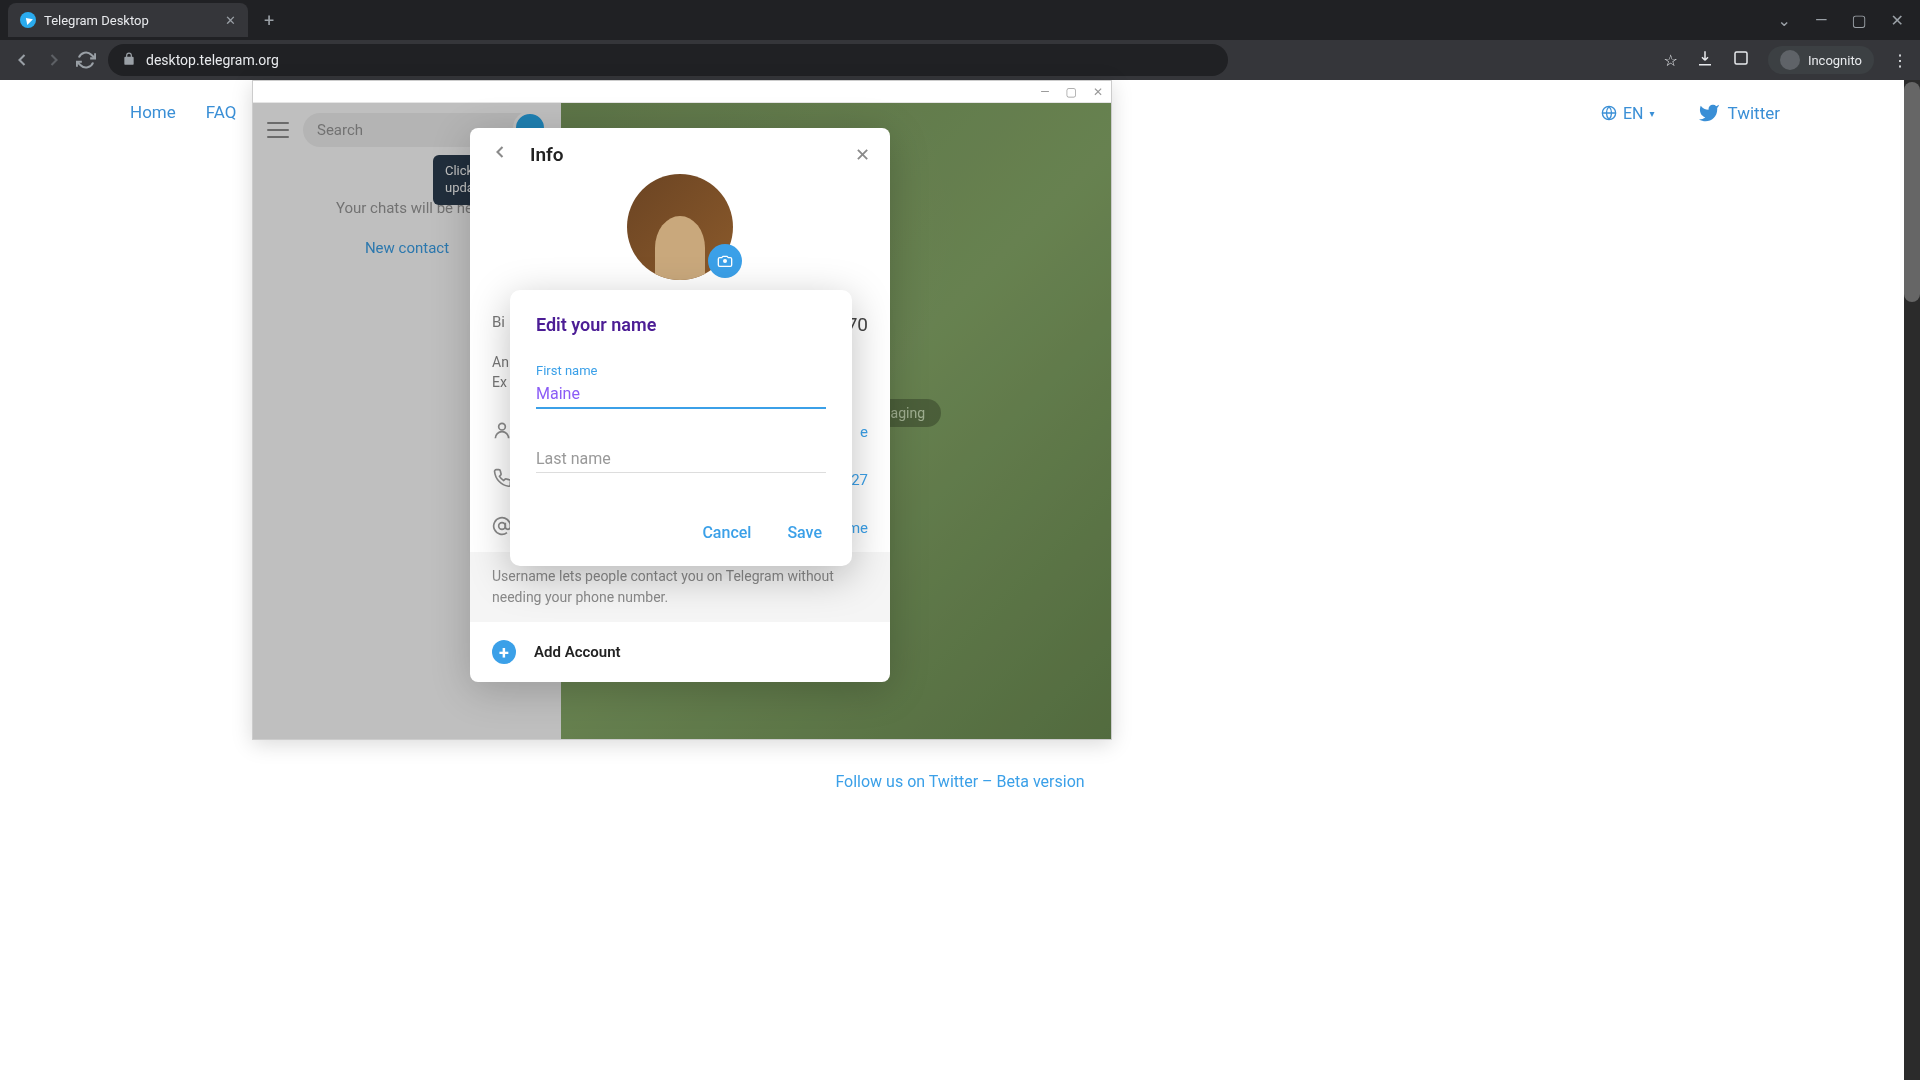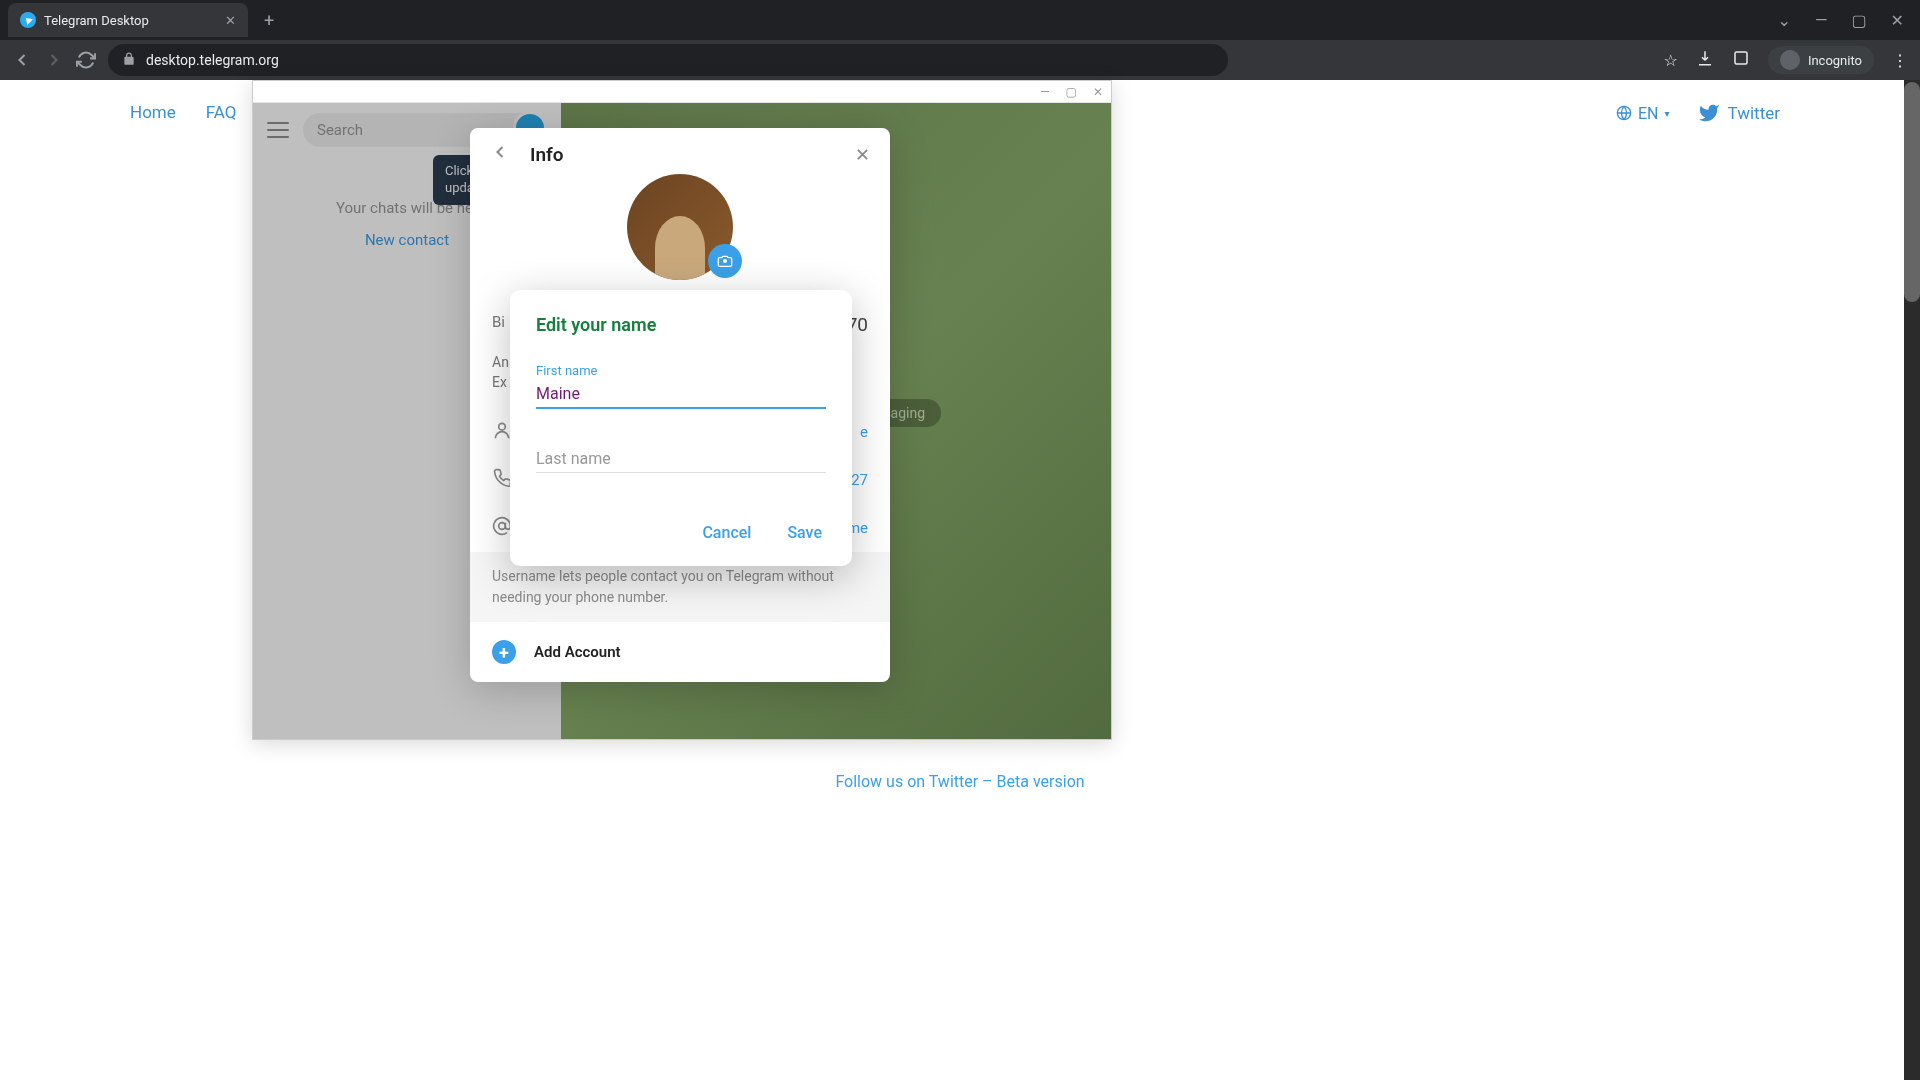--- a/index.html
+++ b/index.html
@@ -22,38 +22,38 @@
 .url-field { flex: 0 0 auto; width: 1120px; background: #202124; border-radius: 20px; height: 32px; display: flex; align-items: center; padding: 0 14px; gap: 10px; color: #e8eaed; font-size: 14px; }
 .lock { color: #9aa0a6; }
 .addr-right { margin-left: auto; display: flex; align-items: center; gap: 18px; color: #e8eaed; }
 .incognito-badge { display: flex; align-items: center; gap: 8px; background: #3c4043; padding: 4px 12px; border-radius: 16px; font-size: 13px; }
 .incognito-icon { width: 20px; height: 20px; background: #5f6368; border-radius: 50%; }
 
 
 .page { background: #fff; height: 1000px; position: relative; }
 .site-left { position: absolute; left: 130px; top: 22px; display: flex; gap: 30px; }
 .site-link { color: #3a8fd6; font-size: 17px; cursor: pointer; }
-.site-right { position: absolute; right: 140px; top: 22px; display: flex; gap: 28px; align-items: center; }
+.site-right { position: absolute; right: 140px; top: 22px; display: flex; gap: 43px; align-items: center; }
 .lang-btn { display: flex; align-items: center; gap: 6px; color: #3a8fd6; font-size: 16px; cursor: pointer; }
 .twitter-btn { display: flex; align-items: center; gap: 8px; color: #3a8fd6; font-size: 17px; cursor: pointer; }
 
 
 .tg-frame { position: absolute; left: 252px; top: 0; width: 860px; background: #e8e8e8; border: 1px solid #ccc; box-shadow: 0 4px 20px rgba(0,0,0,.15); }
 .tg-titlebar { height: 22px; background: #fff; border-bottom: 1px solid #e5e5e5; display: flex; justify-content: flex-end; align-items: center; padding-right: 8px; gap: 16px; color: #999; font-size: 12px; }
 .tg-titlebar span { cursor: pointer; }
 .tg-body { height: 636px; display: flex; position: relative; }
 .tg-sidebar { width: 308px; background: #fff; position: relative; }
 .sb-top { display: flex; align-items: center; padding: 10px 14px; gap: 14px; }
 .hamburger { width: 22px; height: 16px; display: flex; flex-direction: column; justify-content: space-between; cursor: pointer; }
 .hamburger div { height: 2px; background: #8f8f8f; border-radius: 1px; }
 .search-box { flex: 1; background: #f1f1f1; border-radius: 18px; height: 34px; display: flex; align-items: center; padding: 0 14px; color: #999; font-size: 15px; }
 .saved-badge { position: absolute; right: 14px; top: 8px; width: 34px; height: 34px; border-radius: 50%; background: #2aabee; border: 3px solid #fff; }
 .tooltip { position: absolute; left: 180px; top: 52px; background: #2c3e50; color: #fff; padding: 8px 12px; border-radius: 6px; font-size: 13px; line-height: 1.3; width: auto; }
 .sb-msg { text-align: center; color: #999; margin-top: 42px; font-size: 15px; }
-.sb-newcontact { text-align: center; color: #3ba0e8; margin-top: 14px; font-size: 15px; cursor: pointer; }
+.sb-newcontact { text-align: center; color: #3ba0e8; margin-top: 22px; font-size: 15px; cursor: pointer; }
 .tg-main { flex: 1; background: linear-gradient(135deg, #7b9b5e 0%, #8aad6b 50%, #6e8f54 100%); position: relative; }
 .tg-main::before { content: ""; position: absolute; inset: 0; background: radial-gradient(circle at 30% 20%, rgba(255,255,255,.03), transparent 40%); }
 .start-badge { position: absolute; right: 170px; top: 296px; background: rgba(0,0,0,.25); color: #d4e8c0; padding: 6px 16px; border-radius: 16px; font-size: 14px; }
 
 
 .dim { position: absolute; inset: 0; background: rgba(0,0,0,.25); }
 
 
 .info-panel { position: absolute; left: 470px; top: 48px; width: 420px; background: #fff; border-radius: 8px; box-shadow: 0 8px 40px rgba(0,0,0,.2); overflow: hidden; }
 .ip-head { display: flex; align-items: center; padding: 14px 20px; gap: 20px; }
@@ -71,24 +71,24 @@
 .ip-row .icon { width: 22px; color: #8a8a8a; }
 .ip-row .action { margin-left: auto; color: #3ba0e8; cursor: pointer; }
 .ip-graysec { background: #f5f5f5; padding: 14px 22px; color: #8a8a8a; font-size: 14px; line-height: 1.5; }
 .ip-addacc { padding: 18px 22px; display: flex; align-items: center; gap: 18px; cursor: pointer; }
 .plus-circle { width: 24px; height: 24px; border-radius: 50%; background: #3ba0e8; color: #fff; display: flex; align-items: center; justify-content: center; font-size: 18px; font-weight: bold; }
 .ip-addacc-label { font-weight: 600; color: #222; font-size: 15px; }
 .ip-hidden-right { position: absolute; right: 22px; color: #3ba0e8; font-size: 15px; }
 
 
 .edit-modal { position: absolute; left: 510px; top: 210px; width: 342px; background: #fff; border-radius: 10px; box-shadow: 0 10px 40px rgba(0,0,0,.25); padding: 24px 26px 18px; z-index: 10; }
-.em-title { font-size: 18px; font-weight: 600; color: #15803d; margin-bottom: 28px; }
+.em-title { font-size: 18px; font-weight: 600; color: #4c1d95; margin-bottom: 28px; }
 .em-field { margin-bottom: 36px; position: relative; }
 .em-label { font-size: 13px; color: #3ba0e8; margin-bottom: 2px; display: block; }
-.em-input { width: 100%; border: none; border-bottom: 2px solid #3ba0e8; font-size: 16px; padding: 4px 0; outline: none; color: #701a75; }
+.em-input { width: 100%; border: none; border-bottom: 2px solid #3ba0e8; font-size: 16px; padding: 4px 0; outline: none; color: #8b5cf6; }
 .em-field.inactive .em-input { border-bottom: 1px solid #ddd; color: #404040; }
 .em-field.inactive .em-input::placeholder { color: #999; font-size: 16px; }
 .em-buttons { display: flex; justify-content: flex-end; gap: 28px; margin-top: 44px; }
 .em-btn { background: none; border: none; color: #3ba0e8; font-size: 16px; font-weight: 500; cursor: pointer; padding: 6px 4px; }
 
 
 .footer { position: absolute; left: 50%; transform: translateX(-50%); top: 692px; color: #3ba0e8; font-size: 16px; text-align: center; }
 
 .webscroll { position: absolute; right: 0; top: 0; width: 16px; height: 100%; background: #2b2b2b; }
 .webscroll-thumb { background: #666; width: 100%; height: 220px; border-radius: 8px; margin-top: 2px; }

